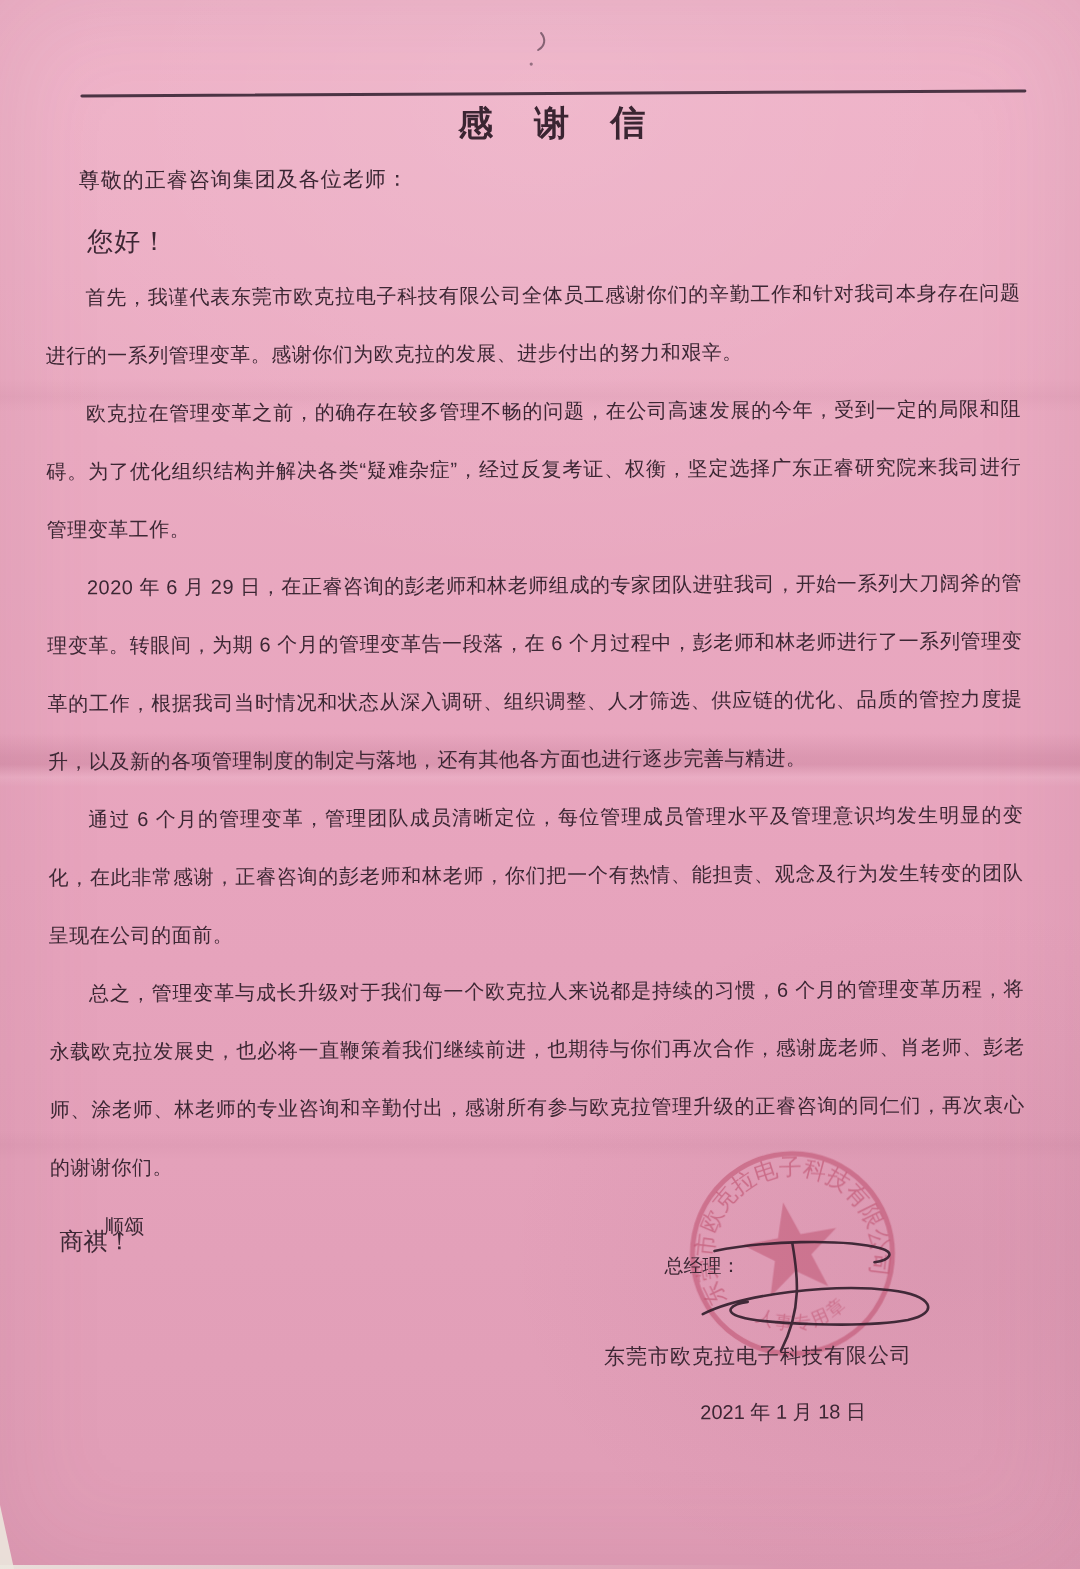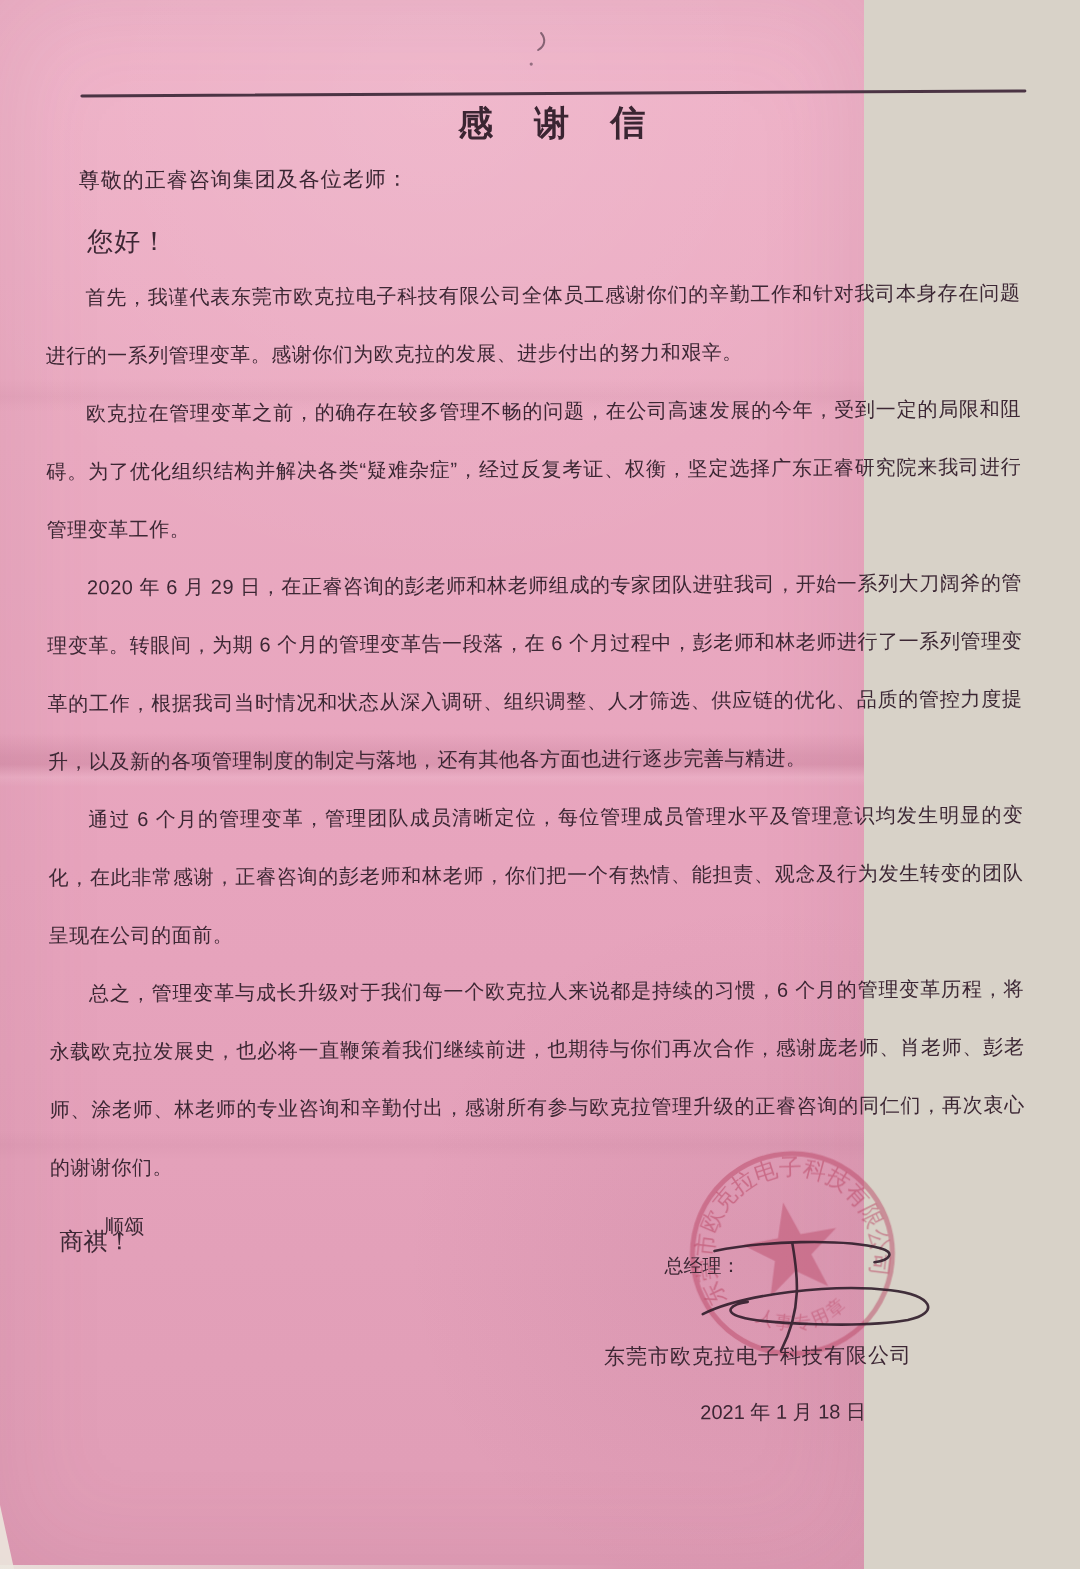--- a/index.html
+++ b/index.html
@@ -7,21 +7,21 @@
     padding: 0;
     width: 1080px;
     height: 1569px;
     overflow: hidden;
     background: #d8d2c8;
     font-family: "Liberation Sans", sans-serif;
   }
   .paper {
     position: absolute;
     left: 0; top: 0;
-    width: 864px;
+    width: 1080px;
     height: 1569px;
     background:
       radial-gradient(90% 45% at 50% 6%, rgba(255,255,255,0.10), transparent 70%),
       radial-gradient(55% 30% at 88% 80%, rgba(120,50,85,0.08), transparent 75%),
       linear-gradient(180deg, #efb2c8 0%, #eaaac1 28%, #e7a4bd 55%, #e3a0b9 80%, #e09db6 100%);
     box-shadow: inset 0 0 110px rgba(140,70,100,0.12);
   }
   .crease { position: absolute; left: 0; width: 100%; pointer-events: none; }
   .crease-1 { top: 378px; height: 34px;
     background: linear-gradient(180deg, transparent, rgba(140,70,100,0.06) 55%, transparent); }

